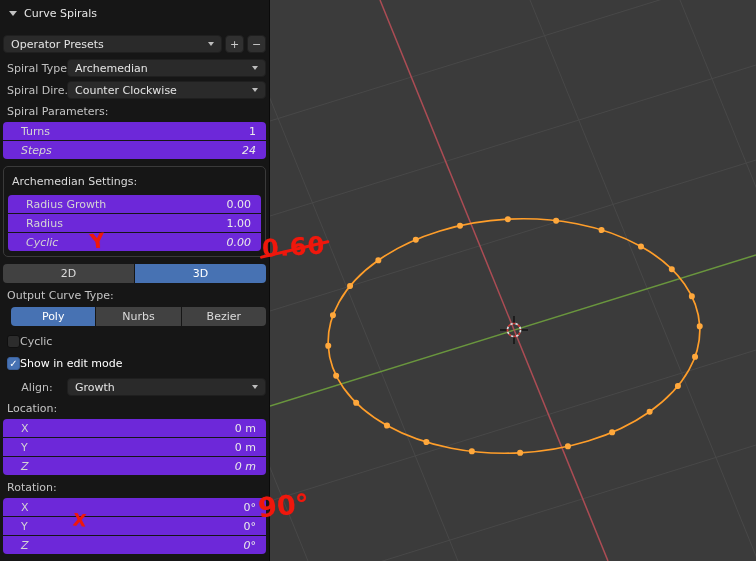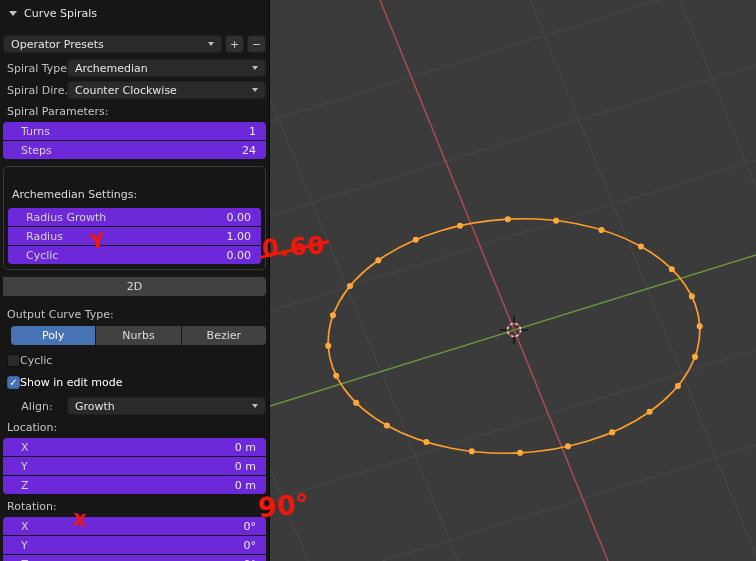--- a/index.html
+++ b/index.html
@@ -35,29 +35,29 @@
   .mini-btn {
     width:19px; height:18px; margin-left:3px; background:#303030; border:1px solid #1f1f1f;
     border-radius:4px; display:flex; align-items:center; justify-content:center; color:#cccccc; cursor:pointer;
   }
 
   .sec-label { padding:6px 7px 4px; color:#c4c4c4; }
 
   .stack { margin:0 3px; }
   .field { height:18px; background:#6d28d9; display:flex; align-items:center; padding:0 10px; margin-top:1px; }
   .stack .field:first-child { margin-top:0; border-radius:4px 4px 0 0; }
-  .stack .field:last-child { border-radius:0 0 4px 4px; }
+  .stack .field:last-child { border-radius:0 0 4px 4px;font-style:italic; }
   .flab { padding-left:8px; color:#d4d4d4; }
   .fval { margin-left:auto; color:#eaeaea; }
 
-  .box { margin:7px 3px 0; border:1px solid #3a3a3a; border-radius:5px; padding:17px 3px 5px; }
+  .box { margin:7px 3px 0; border:1px solid #3a3a3a; border-radius:5px; padding:4px 3px 5px; }
   .box-title { padding:4px 5px 7px; color:#dadada; }
   .box .stack { margin:0 1px; }
 
-  .seg { display:flex; gap:1px; margin:7px 3px 6px; }
+  .seg { display:flex; gap:1px; margin:7px 3px 0; }
   .seg .opt {
     flex:1; height:19px; display:flex; align-items:center; justify-content:center;
     background:#414141; color:#dcdcdc; cursor:pointer;
   }
   .seg .opt:first-child { border-radius:4px 0 0 4px; }
   .seg .opt:last-child { border-radius:0 4px 4px 0; }
   .seg .opt.sel { background:#4772b3; color:#ffffff; }
 
   .check { display:flex; align-items:center; gap:0; margin:9px 7px 0; }
   .cbox { width:13px; height:13px; border-radius:3px; background:#2c2c2c; border:1px solid #0f0f0f; flex:none;
@@ -142,20 +142,21 @@
       </div>
       <div class="field">
         <span class="flab">Cyclic</span>
         <span class="fval">0.00</span>
       </div>
     </div>
   </div>
 
   <div class="seg">
     <div class="opt">2D</div>
+    <div class="opt sel">3D</div>
   </div>
 
   <div class="sec-label">Output Curve Type:</div>
 
   <div class="seg" style="margin-top:1px;padding-left:8px;">
     <div class="opt sel">Poly</div>
     <div class="opt">Nurbs</div>
     <div class="opt">Bezier</div>
   </div>
 

